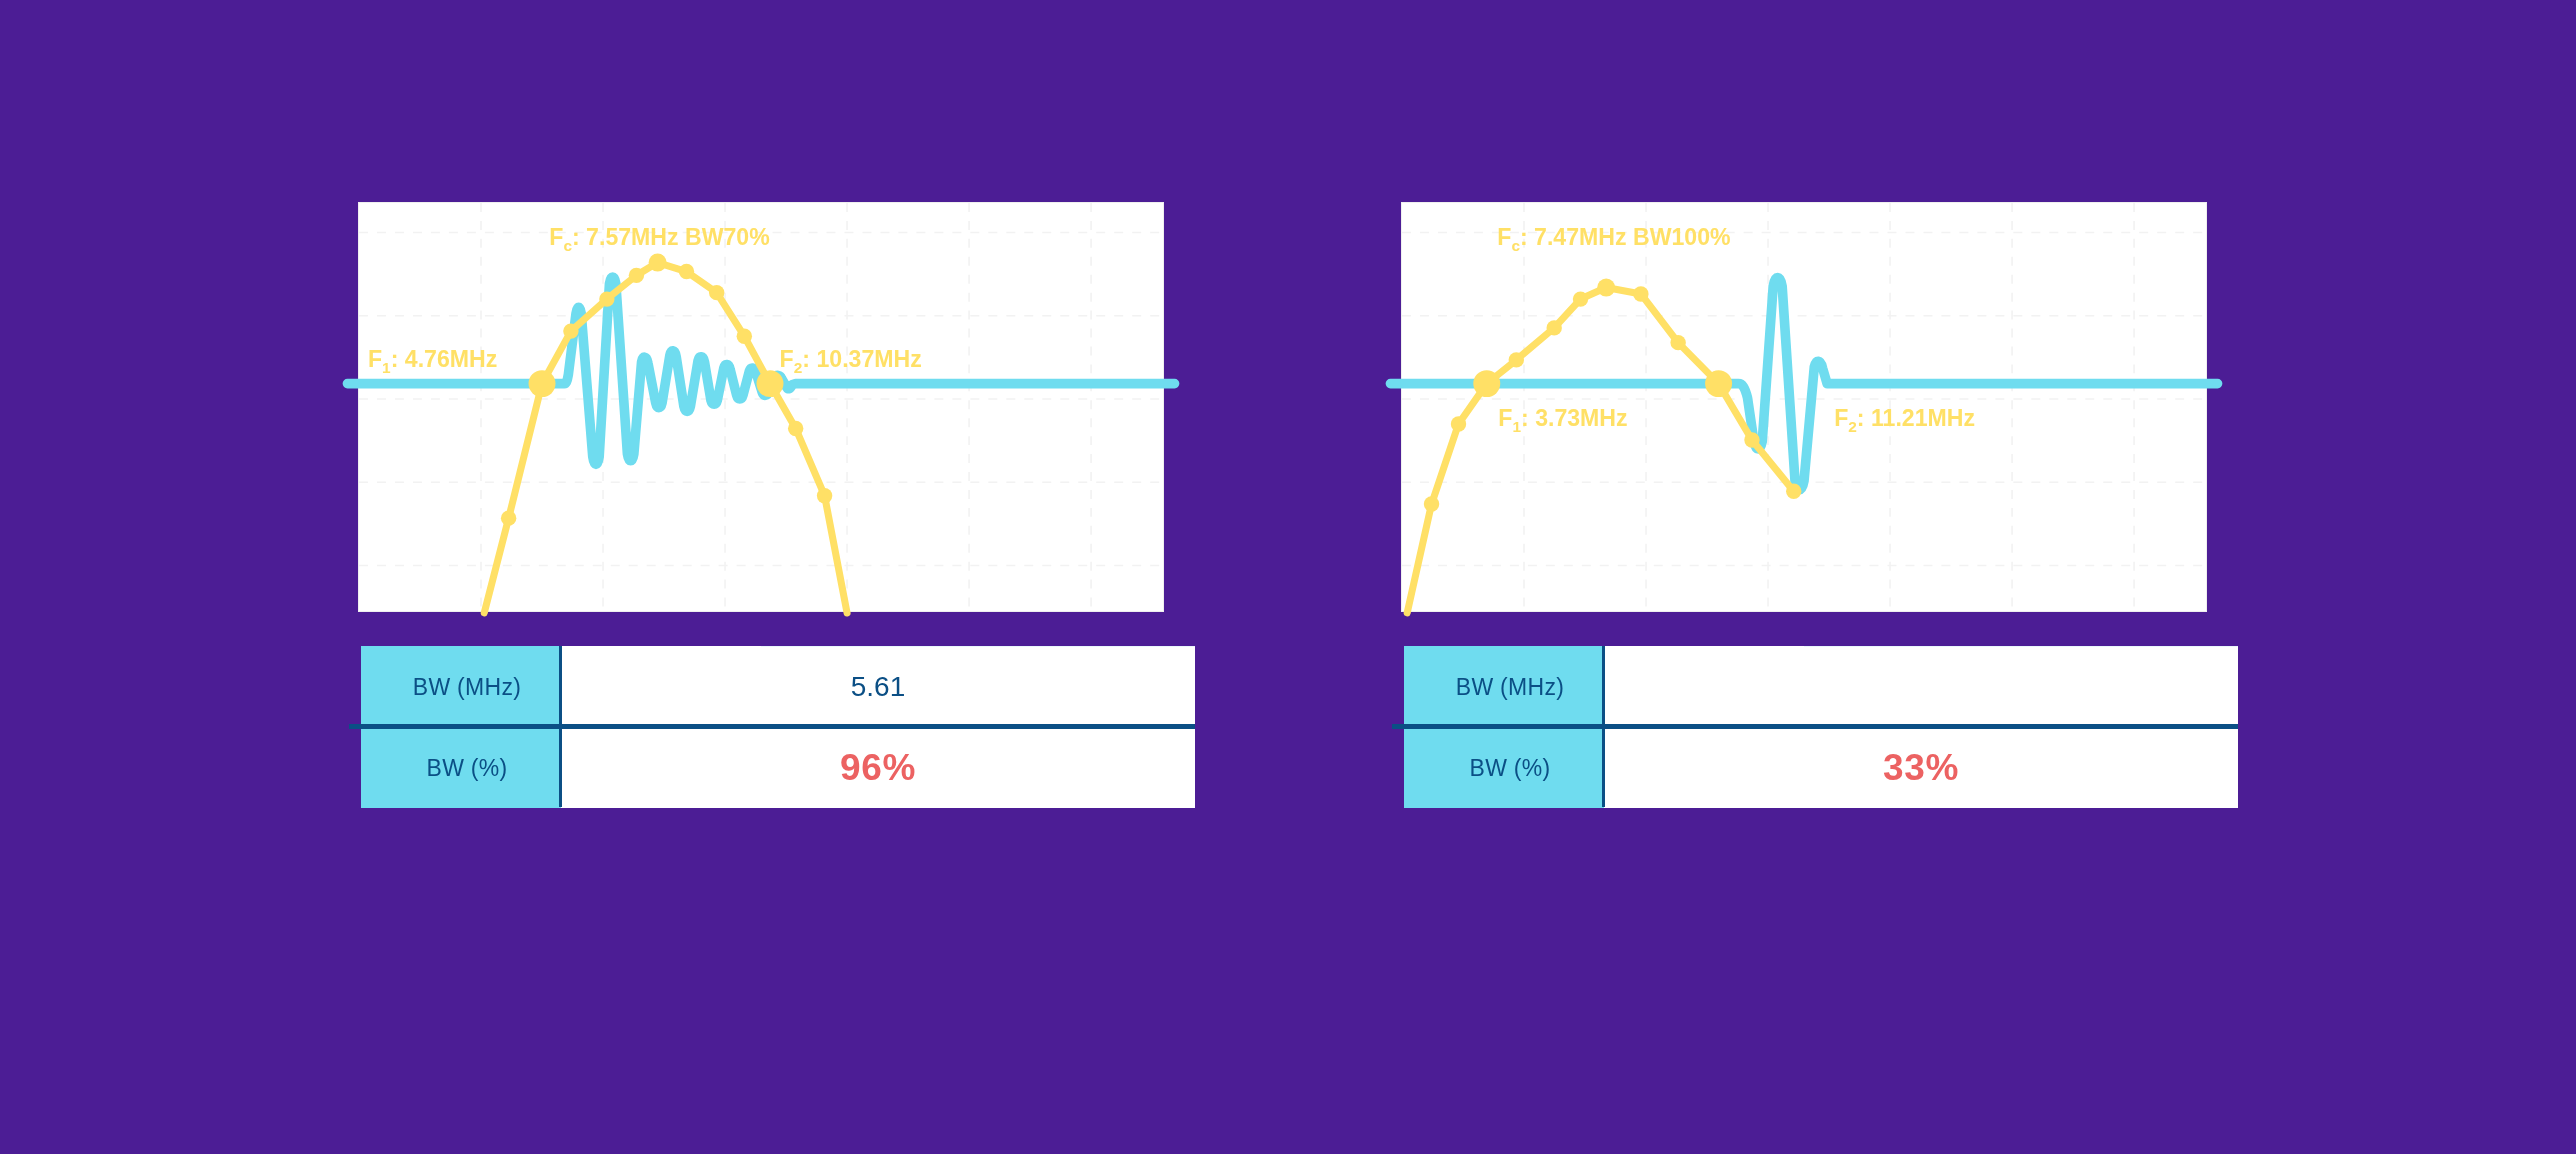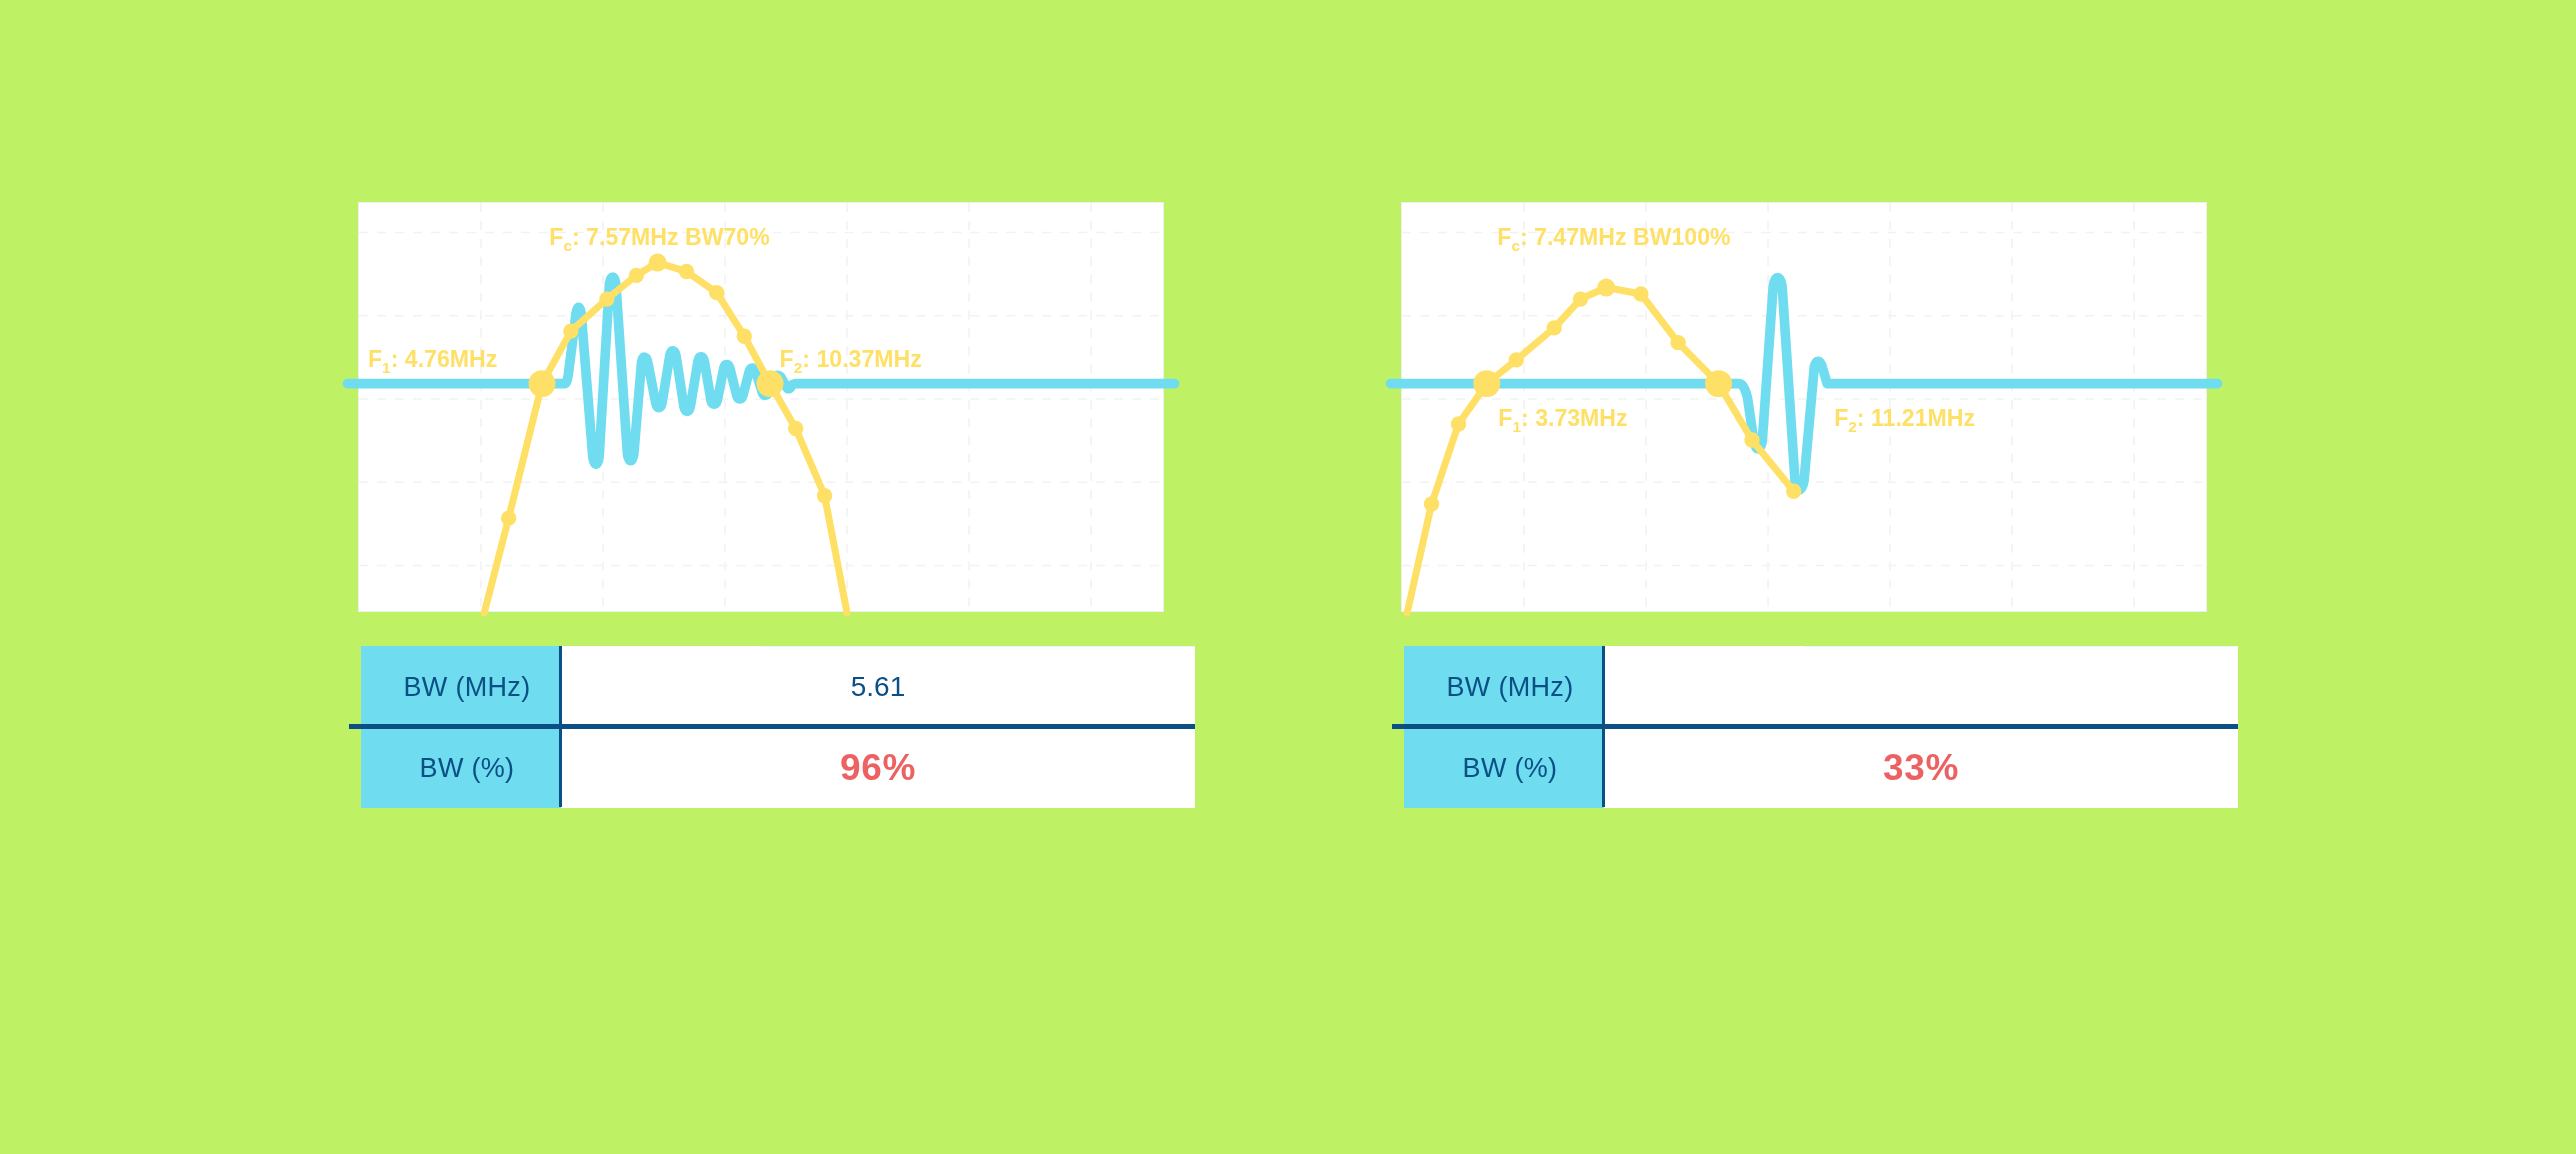--- a/index.html
+++ b/index.html
@@ -13,21 +13,21 @@
     font-family: "Liberation Sans", sans-serif;
     overflow: hidden;
     position: relative;
   }
 
   .stage {
     position: absolute;
     left: 0; top: 0;
     width: 2576px;
     height: 1154px;
-    background: #bef264;
+    background: #4c1d95;
   }
 
   
   .group {
     position: absolute;
     top: 0;
     width: 837px;
     height: 1154px;
   }
   .group.left  { left: 348px; }
@@ -78,21 +78,21 @@
     background: #6FDCEF;
     box-sizing: border-box;
   }
   .bwtable .keycell span {
     position: absolute;
     left: 12px; right: 0;
     top: 50%;
     transform: translateY(-50%);
     text-align: center;
     color: #0B4F85;
-    font-size: 27px;
+    font-size: 23px;
     letter-spacing: 0.3px;
     white-space: nowrap;
   }
   .bwtable .valcell {
     position: absolute;
     left: 200px;
     top: 0;
     right: 0;
     height: 81px;
     background: #ffffff;

